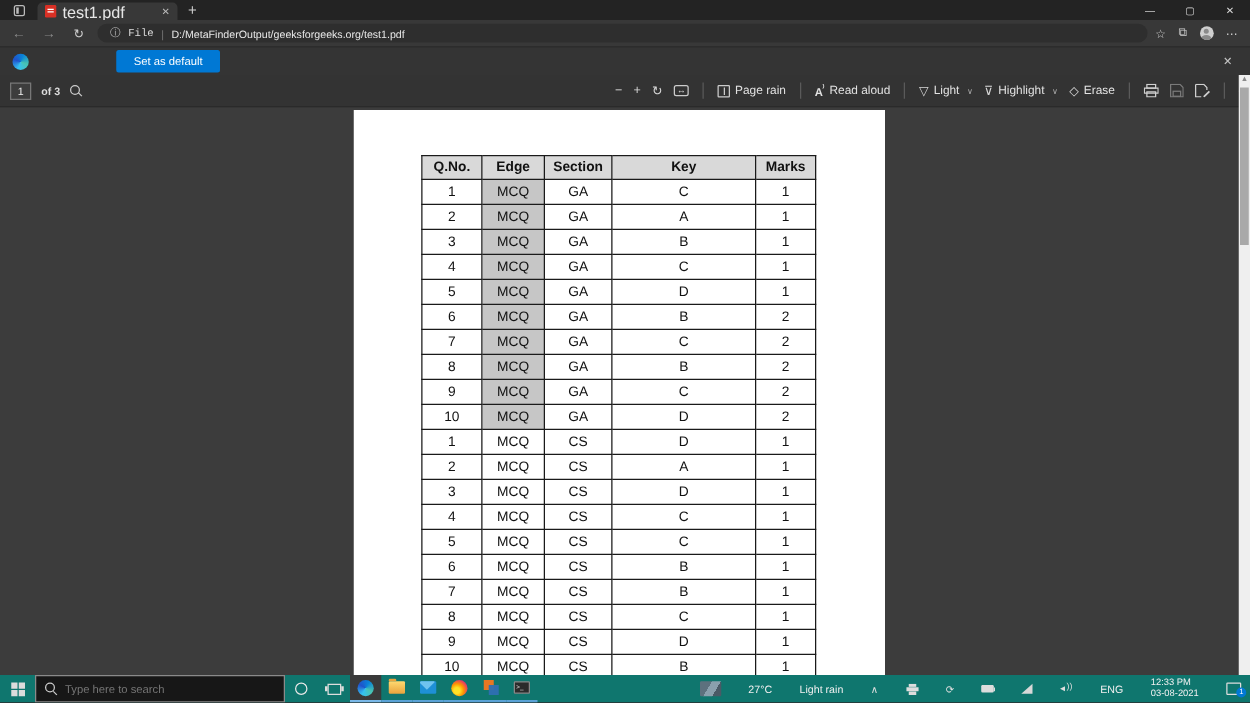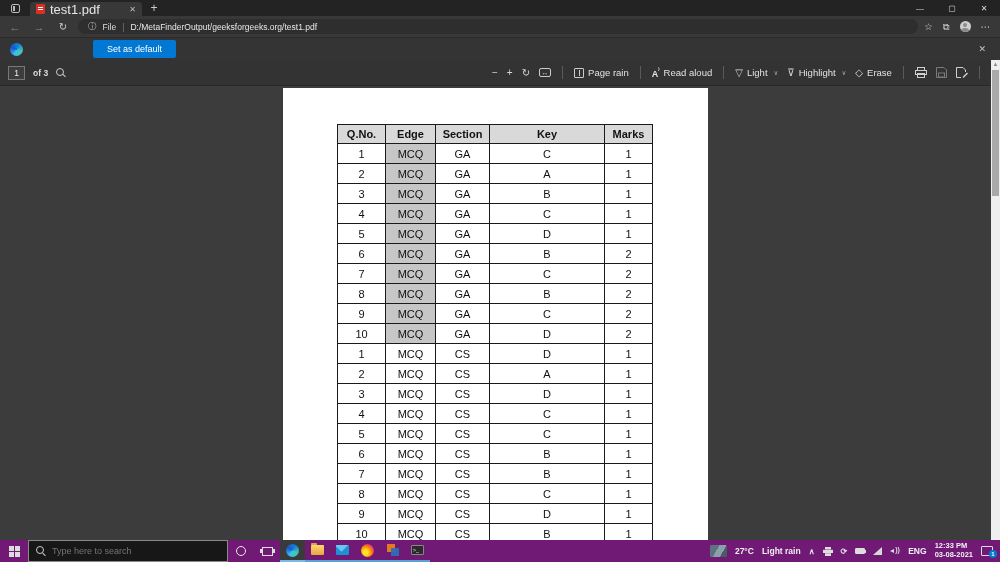--- a/index.html
+++ b/index.html
@@ -20,21 +20,21 @@
   .newtab { color:#ccc; font-size:12px; width:24px; display:flex; align-items:center; justify-content:center; }
   .wincontrols { margin-left:auto; display:flex; }
   .wincontrols span { width:32px; display:flex; align-items:center; justify-content:center; color:#ddd; font-size:8px; }
 
   
   .addressbar { position:absolute; top:16px; left:0; right:0; height:21px; background:#383838; display:flex; align-items:center; padding:0 6px; gap:6px; }
   .navbtn { color:#8a8a8a; font-size:11px; width:18px; text-align:center; }
   .navbtn.refresh { color:#cfcfcf; font-size:10px; }
   .addrpill { flex:1; height:15px; background:#2e2e2e; border-radius:8px; display:flex; align-items:center; padding:0 10px; gap:6px; }
   .addrpill .info { color:#bbb; font-size:8.5px; }
-  .addrpill .scheme { color:#ddd; font-size:8.5px; }
+  .addrpill .scheme { color:#ddd; font-size:8.5px;font-family:Liberation Mono, monospace; }
   .addrpill .sep { color:#777; font-size:8.5px; }
   .addrpill .url { color:#e8e8e8; font-size:8.5px; white-space:nowrap; }
   .addr-icons { display:flex; align-items:center; gap:10px; padding-right:4px; }
   .addr-icons .ic { color:#cfcfcf; font-size:9.5px; }
   .avatar { width:11px; height:11px; border-radius:50%; background:#cfcfcf; position:relative; overflow:hidden; }
   .avatar::before { content:""; position:absolute; top:2px; left:3.5px; width:4px; height:4px; border-radius:50%; background:#8a8a8a; }
   .avatar::after { content:""; position:absolute; top:7px; left:1.5px; width:8px; height:5px; border-radius:50%; background:#8a8a8a; }
 
   
   .notifbar { position:absolute; top:37px; left:0; right:0; height:23px; background:#343434; border-top:1px solid #2a2a2a; display:flex; align-items:center; padding:0 10px; gap:10px; }
@@ -73,21 +73,21 @@
   table.key th { background:#d9d9d9; font-weight:bold; height:19px;margin-top:12px; }
   table.key td.shaded { background:#c6c6c6; }
   .cw0{width:48px}.cw1{width:50px}.cw2{width:54px}.cw3{width:115px}.cw4{width:48px}
 
   
   .vscroll { position:absolute; top:60px; right:0; width:9px; bottom:22px; background:#efefef; }
   .vscroll .arr { color:#8a8a8a; font-size:6px; text-align:center; line-height:8px; display:block; }
   .vscroll .thumb { position:absolute; top:10px; left:1px; width:7px; height:126px; background:#a9a9a9; }
 
   
-  .taskbar { position:absolute; left:0; right:0; bottom:0; height:22px; background:#701a75; display:flex; align-items:stretch; color:#e8e8e8; }
+  .taskbar { position:absolute; left:0; right:0; bottom:0; height:22px; background:#0f766e; display:flex; align-items:stretch; color:#e8e8e8; }
   .startbtn { width:28px; display:flex; align-items:center; justify-content:center; }
   .winlogo { display:grid; grid-template-columns:5px 5px; grid-template-rows:5px 5px; gap:1px; }
   .winlogo i { background:#dcdcdc; }
   .tsearch { width:200px; background:#171717; border:1px solid #8a8a8a; display:flex; align-items:center; gap:6px; padding:0 7px; }
   .tsearch input { background:transparent; border:none; outline:none; color:#cfcfcf; font-size:9px; width:150px; font-family:"Liberation Sans",sans-serif; }
   .tsk-ic { width:26px; display:flex; align-items:center; justify-content:center; position:relative; }
   .cortana { width:10px; height:10px; border:1.4px solid #e8e8e8; border-radius:50%; }
   .taskview { width:11px; height:9px; border:1px solid #ddd; position:relative; background:transparent; }
   .taskview::before { content:""; position:absolute; left:-3px; top:1.5px; width:2px; height:4px; background:#ddd; }
   .taskview::after { content:""; position:absolute; right:-3px; top:1.5px; width:2px; height:4px; background:#ddd; }
@@ -96,21 +96,21 @@
   .edgeball { width:13px; height:13px; border-radius:50%; background:conic-gradient(from 210deg,#35c1f1,#2052cb,#0883d8,#49c3b1,#35c1f1); }
   .folder { width:13px; height:10px; background:linear-gradient(#ffd970,#e8a33d); border-radius:1px; position:relative; }
   .folder::before { content:""; position:absolute; top:-2px; left:0; width:6px; height:2px; background:#e8a33d; border-radius:1px 1px 0 0; }
   .mailic { width:13px; height:10px; background:#1e90d6; position:relative; border-radius:1px; overflow:hidden; }
   .mailic::before { content:""; position:absolute; top:-4px; left:0.5px; width:9px; height:9px; background:#6fc3ef; transform:rotate(45deg); }
   .ffball { width:13px; height:13px; border-radius:50%; background:radial-gradient(circle at 35% 65%,#ffe226 0 20%,#ff9500 45%,#e4336e 75%,#b5007f 100%); }
   .vmw { width:12px; height:12px; position:relative; }
   .vmw::before { content:""; position:absolute; left:0; top:0; width:8px; height:8px; background:#e87722; }
   .vmw::after { content:""; position:absolute; right:0; bottom:0; width:8px; height:8px; background:#2f6fb2; opacity:.95; }
   .term { width:13px; height:10px; background:#2b2b2b; border:1px solid #888; border-radius:1px; color:#eee; font-size:5px; line-height:8px; padding-left:1px; }
-  .tray { margin-left:auto; display:flex; align-items:center; gap:8px; padding-right:4px;font-weight:bold; }
+  .tray { margin-left:auto; display:flex; align-items:center; gap:22px; padding-right:4px; }
   .weatherimg { width:17px; height:12px; border-radius:1px; background:linear-gradient(120deg,#5d717e 40%,#8aa0ad 40% 70%,#4a5a66 70%); }
   .traytxt { font-size:8.5px; color:#f0f0f0; white-space:nowrap; }
   .trayic { font-size:8px; color:#e0e0e0; }
   .batt { width:10px; height:6px; border:1px solid #ddd; border-radius:1px; position:relative; background:#ddd; }
   .batt::after { content:""; position:absolute; right:-2px; top:1px; width:1.5px; height:2.5px; background:#ddd; }
   .net { width:0; height:0; border-left:9px solid transparent; border-bottom:8px solid #d8d8d8; }
   .vol { position:relative; width:10px; height:9px; }
   .vol::before { content:""; position:absolute; left:0; top:2.5px; border-top:2px solid transparent; border-bottom:2px solid transparent; border-right:4px solid #ddd; }
   .vol::after { content:"))"; position:absolute; left:5px; top:-1px; font-size:7px; color:#ddd; }
   .clock { text-align:left; line-height:1.15; }

